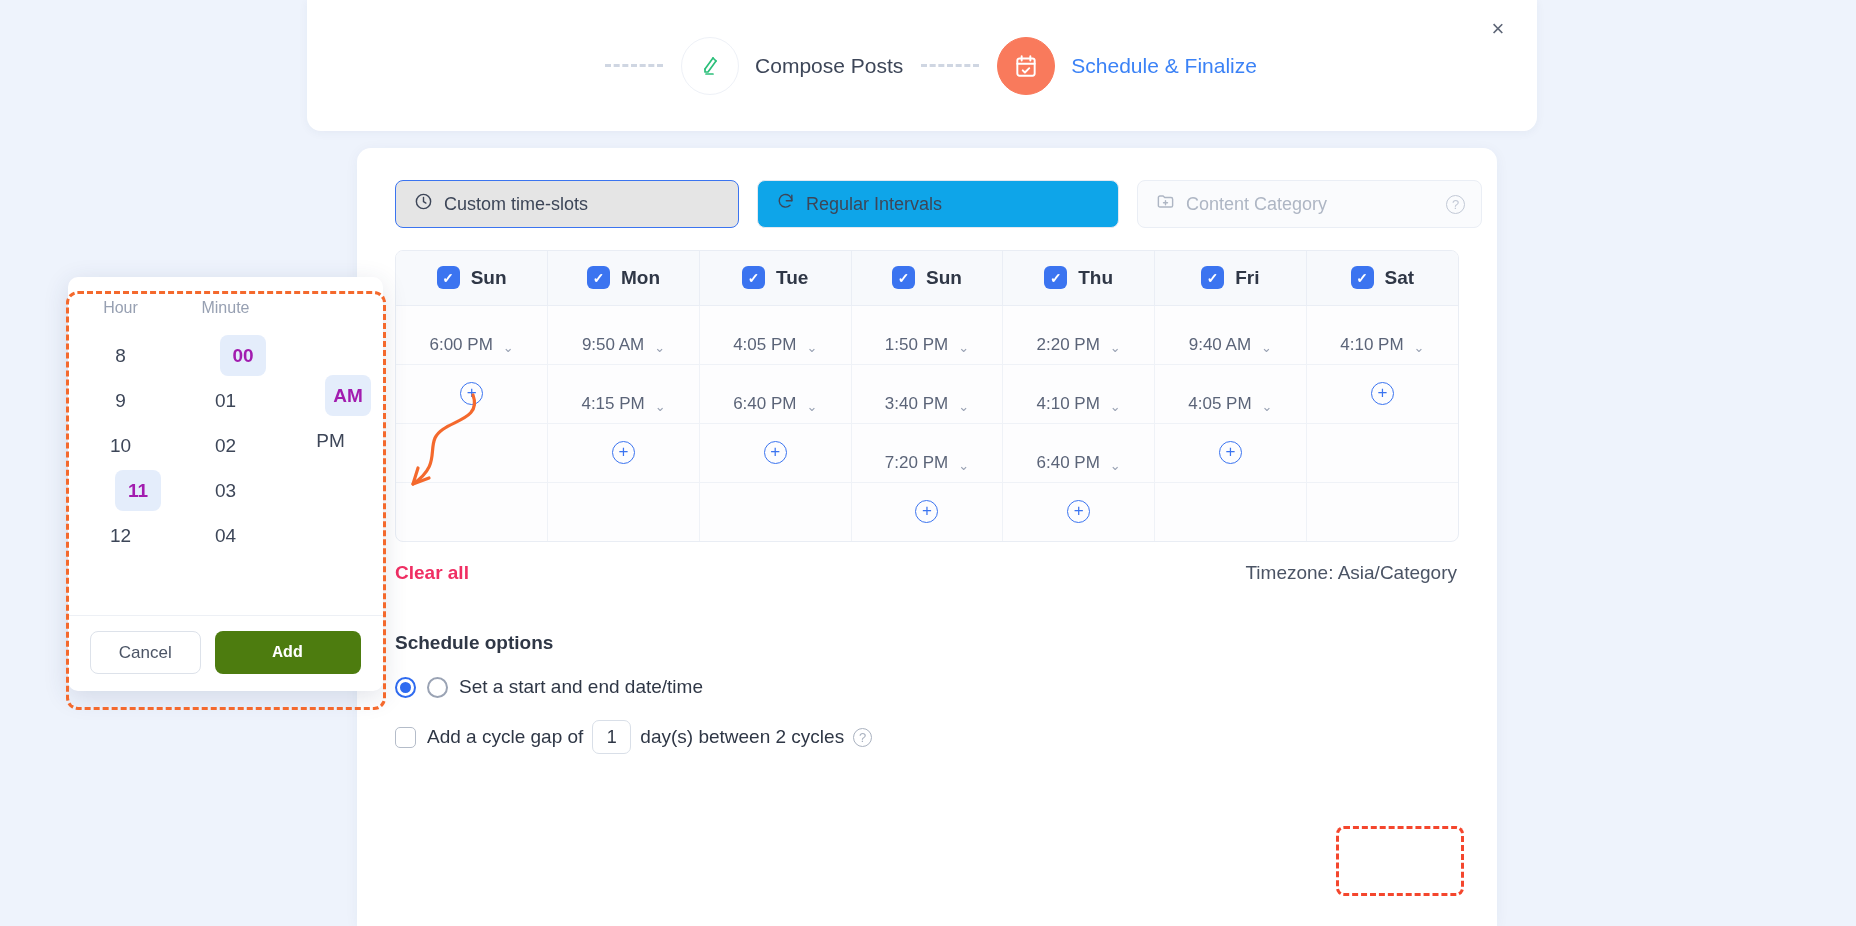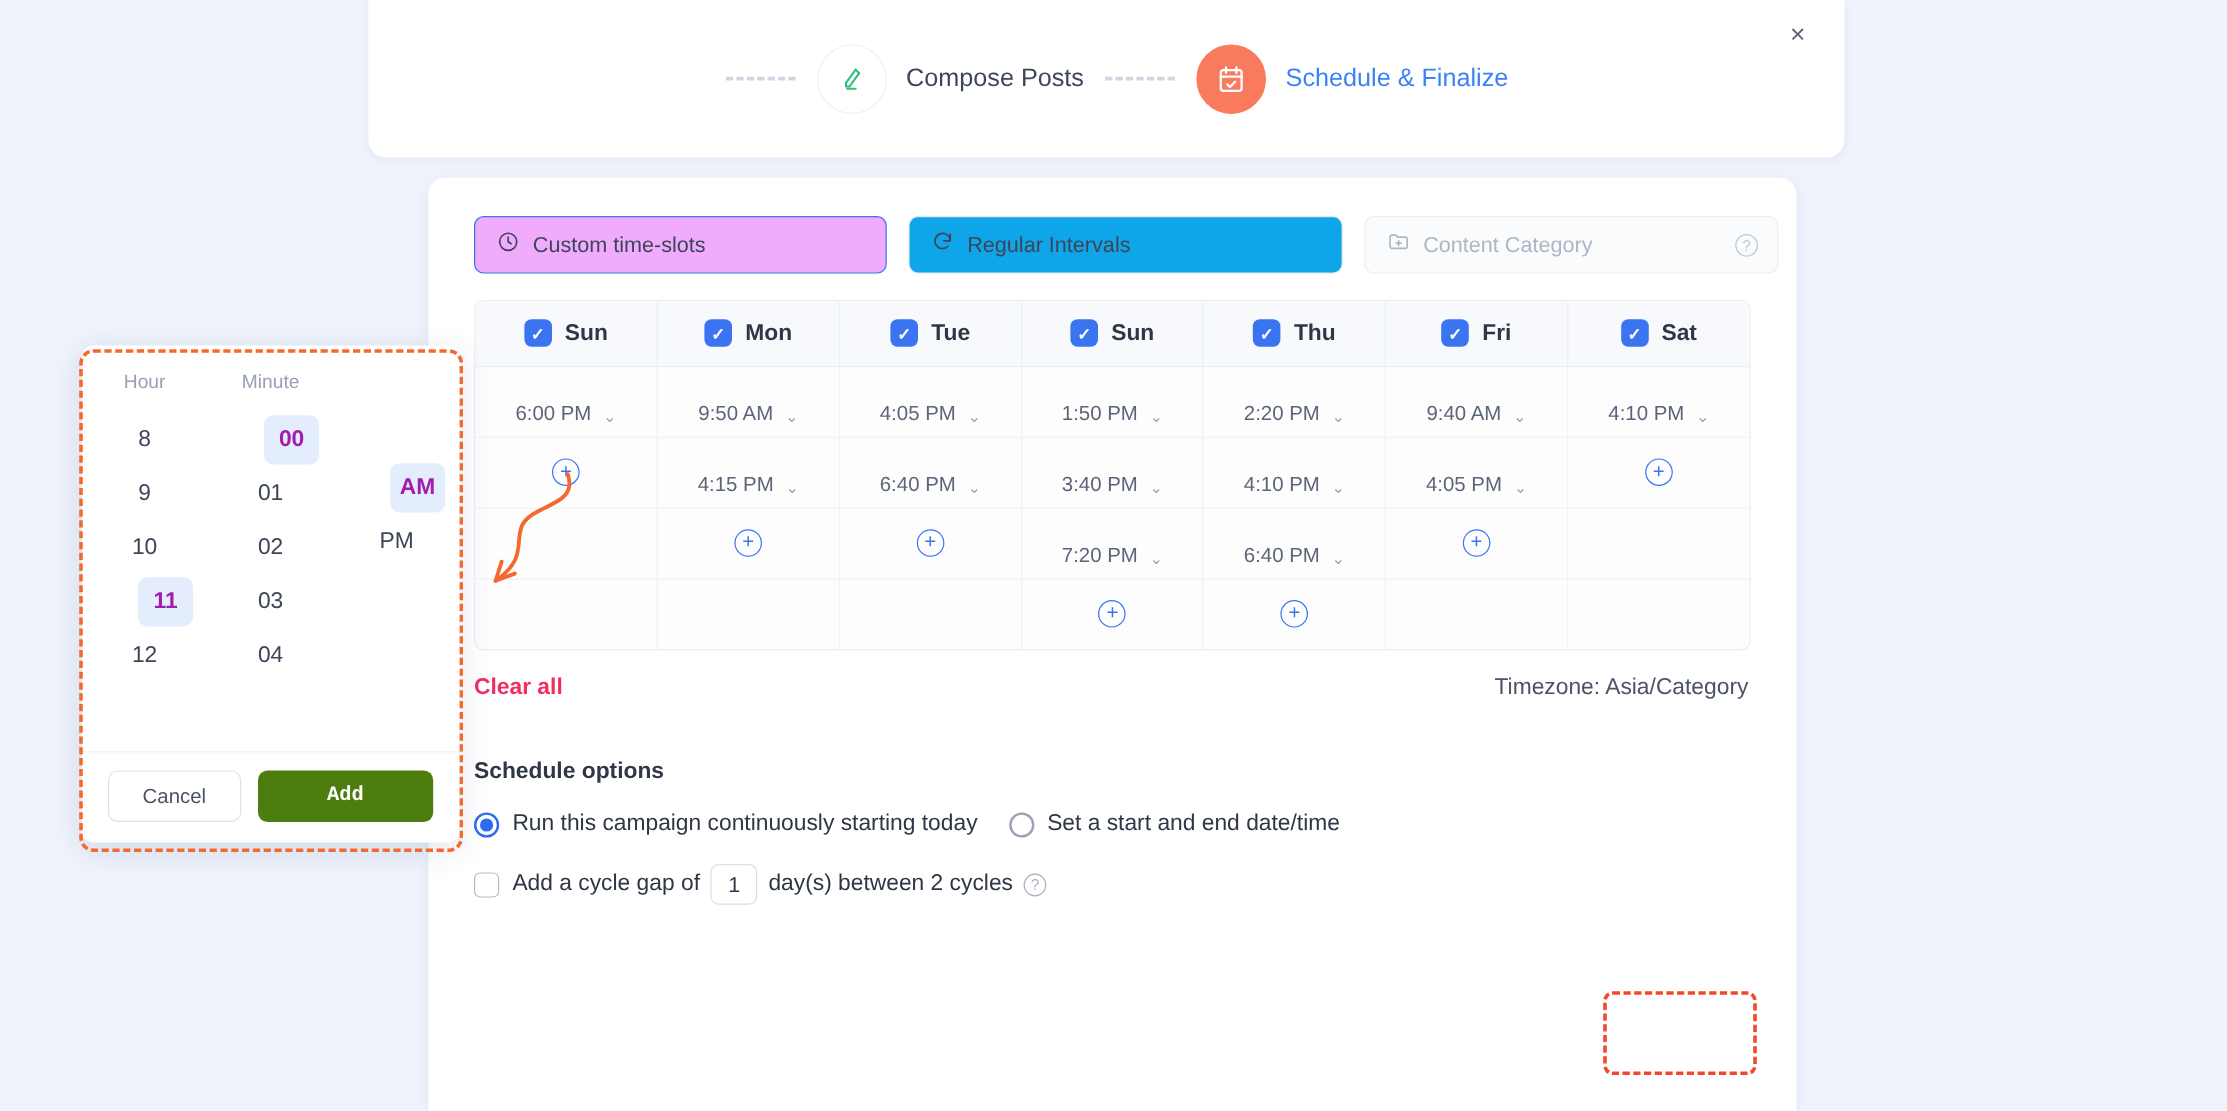--- a/index.html
+++ b/index.html
@@ -53,21 +53,21 @@
   .tabs { display: flex; gap: 18px; }
   .tab {
     height: 48px; border-radius: 8px; display: flex; align-items: center;
     gap: 11px; padding: 0 18px; font-size: 18px; cursor: pointer;
     border: 1px solid #e3e8f0; background: #0ea5e9; color: #3d4658;
     position: relative;
   }
   .tab.w1 { width: 344px; }
   .tab.w2 { width: 362px; }
   .tab.w3 { width: 345px; }
-  .tab.selected { background: #f0abfc; border-color: #3b74f0; }
+  .tab.selected { background: #e5e5e5; border-color: #3b74f0; }
   .tab.muted { background: #fafbfd; border-color: #eaeef5; color: #aeb6c4; }
   .tab .help {
     position: absolute; right: 16px; width: 19px; height: 19px;
     border-radius: 50%; border: 1.5px solid #c2c9d6; color: #c2c9d6;
     font-size: 13px; display: flex; align-items: center; justify-content: center;
   }
 
   
   .table-wrap {
     margin-top: 22px; width: 1064px;
@@ -131,21 +131,21 @@
     color: #aab2c0; font-size: 13px; display: inline-flex;
     align-items: center; justify-content: center; margin-left: 9px; cursor: pointer;
   }
   .hl-complete {
     position: absolute; left: 1336px; top: 826px; width: 128px; height: 70px;
     border: 3px dashed #f4462d; border-radius: 8px; pointer-events: none;
   }
 
   
   .picker {
-    position: absolute; left: 68px; top: 288px; width: 315px; height: 414px;
+    position: absolute; left: 68px; top: 277px; width: 315px; height: 414px;
     background: #ffffff; border-radius: 10px;
     box-shadow: 0 6px 26px rgba(40,60,100,.14);
   }
   .picker-hl {
     position: absolute; left: 66px; top: 291px; width: 320px; height: 419px;
     border: 3px dashed #f4692d; border-radius: 12px; pointer-events: none;
   }
   .picker-cols { display: flex; padding: 22px 0 0 0; height: 338px; }
   .pcol { flex: 1; text-align: center; }
   .pcol-head { font-size: 16px; color: #97a0b2; margin-bottom: 16px; height: 20px; }
@@ -380,21 +380,20 @@
 
     <div class="table-foot">
       <span class="clear-all">Clear all</span>
       <span class="timezone">Timezone: Asia/Category</span>
     </div>
 
     <div class="sec-title">Schedule options</div>
 
     <div class="opt-row">
       <span class="radio on"></span>
-      <span class="opt-label">Run this campaign continuously starting today</span>
       <span class="radio"></span>
       <span class="opt-label">Set a start and end date/time</span>
     </div>
 
     <div class="opt-row">
       <span class="chk"></span>
       <span class="opt-label" style="margin-right:0">Add a cycle gap of</span>
       <span class="num-box">1</span>
       <span class="opt-label" style="margin-right:0">day(s) between 2 cycles</span>
       <span class="help-sm">?</span>

